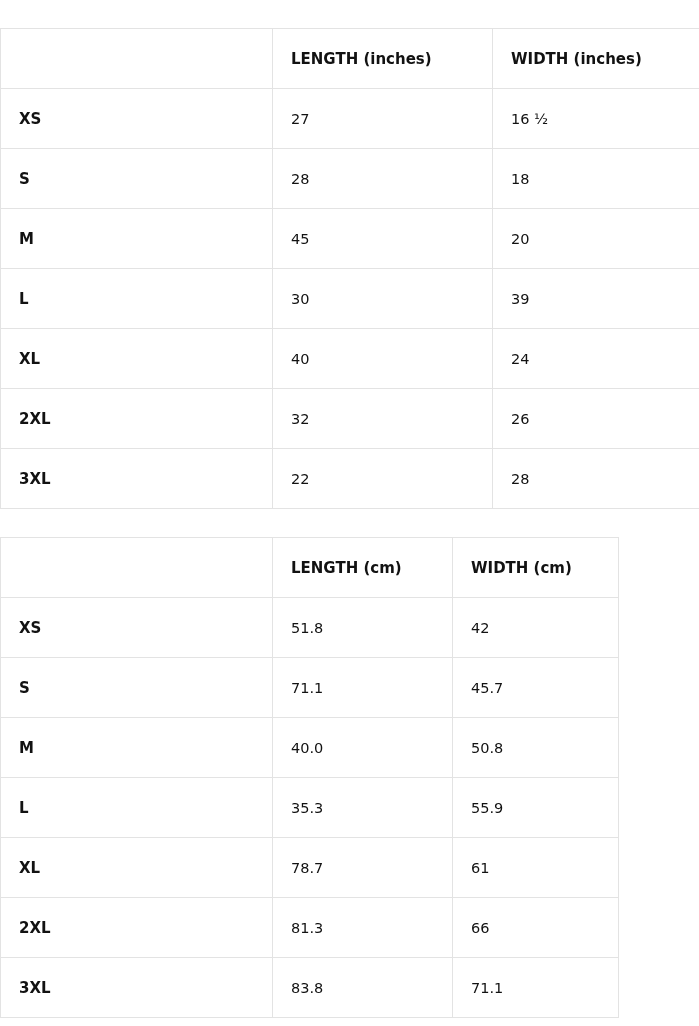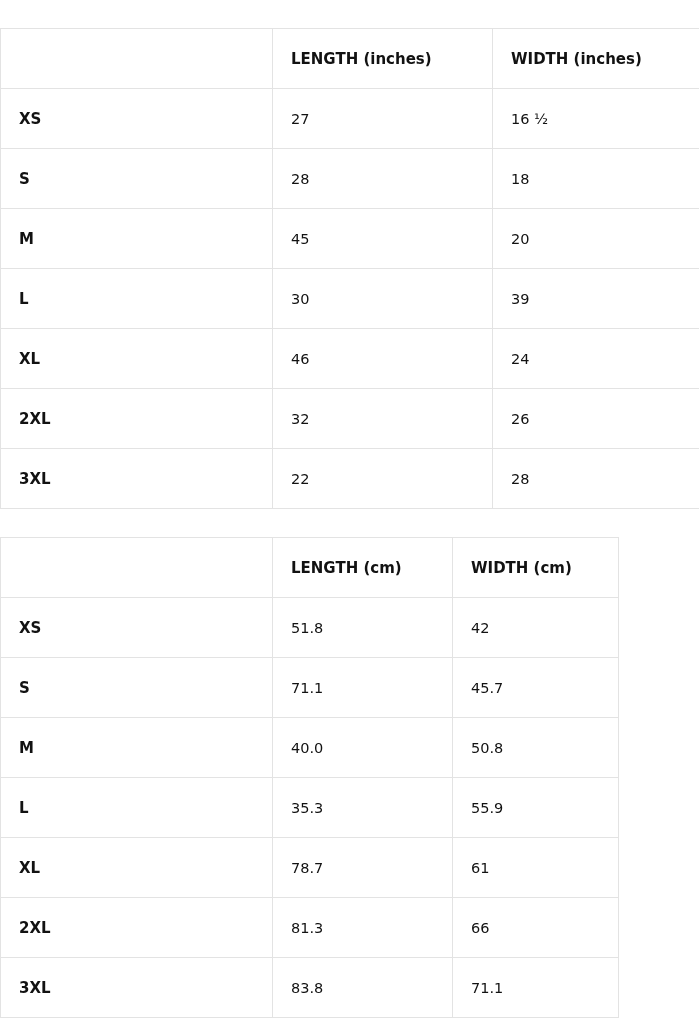--- a/index.html
+++ b/index.html
@@ -110,21 +110,21 @@
         <td>45</td>
         <td>20</td>
       </tr>
       <tr>
         <td class="row-label">L</td>
         <td>30</td>
         <td>39</td>
       </tr>
       <tr>
         <td class="row-label">XL</td>
-        <td>46</td>
+        <td>40</td>
         <td>24</td>
       </tr>
       <tr>
         <td class="row-label">2XL</td>
         <td>32</td>
         <td>26</td>
       </tr>
       <tr>
         <td class="row-label">3XL</td>
         <td>22</td>

